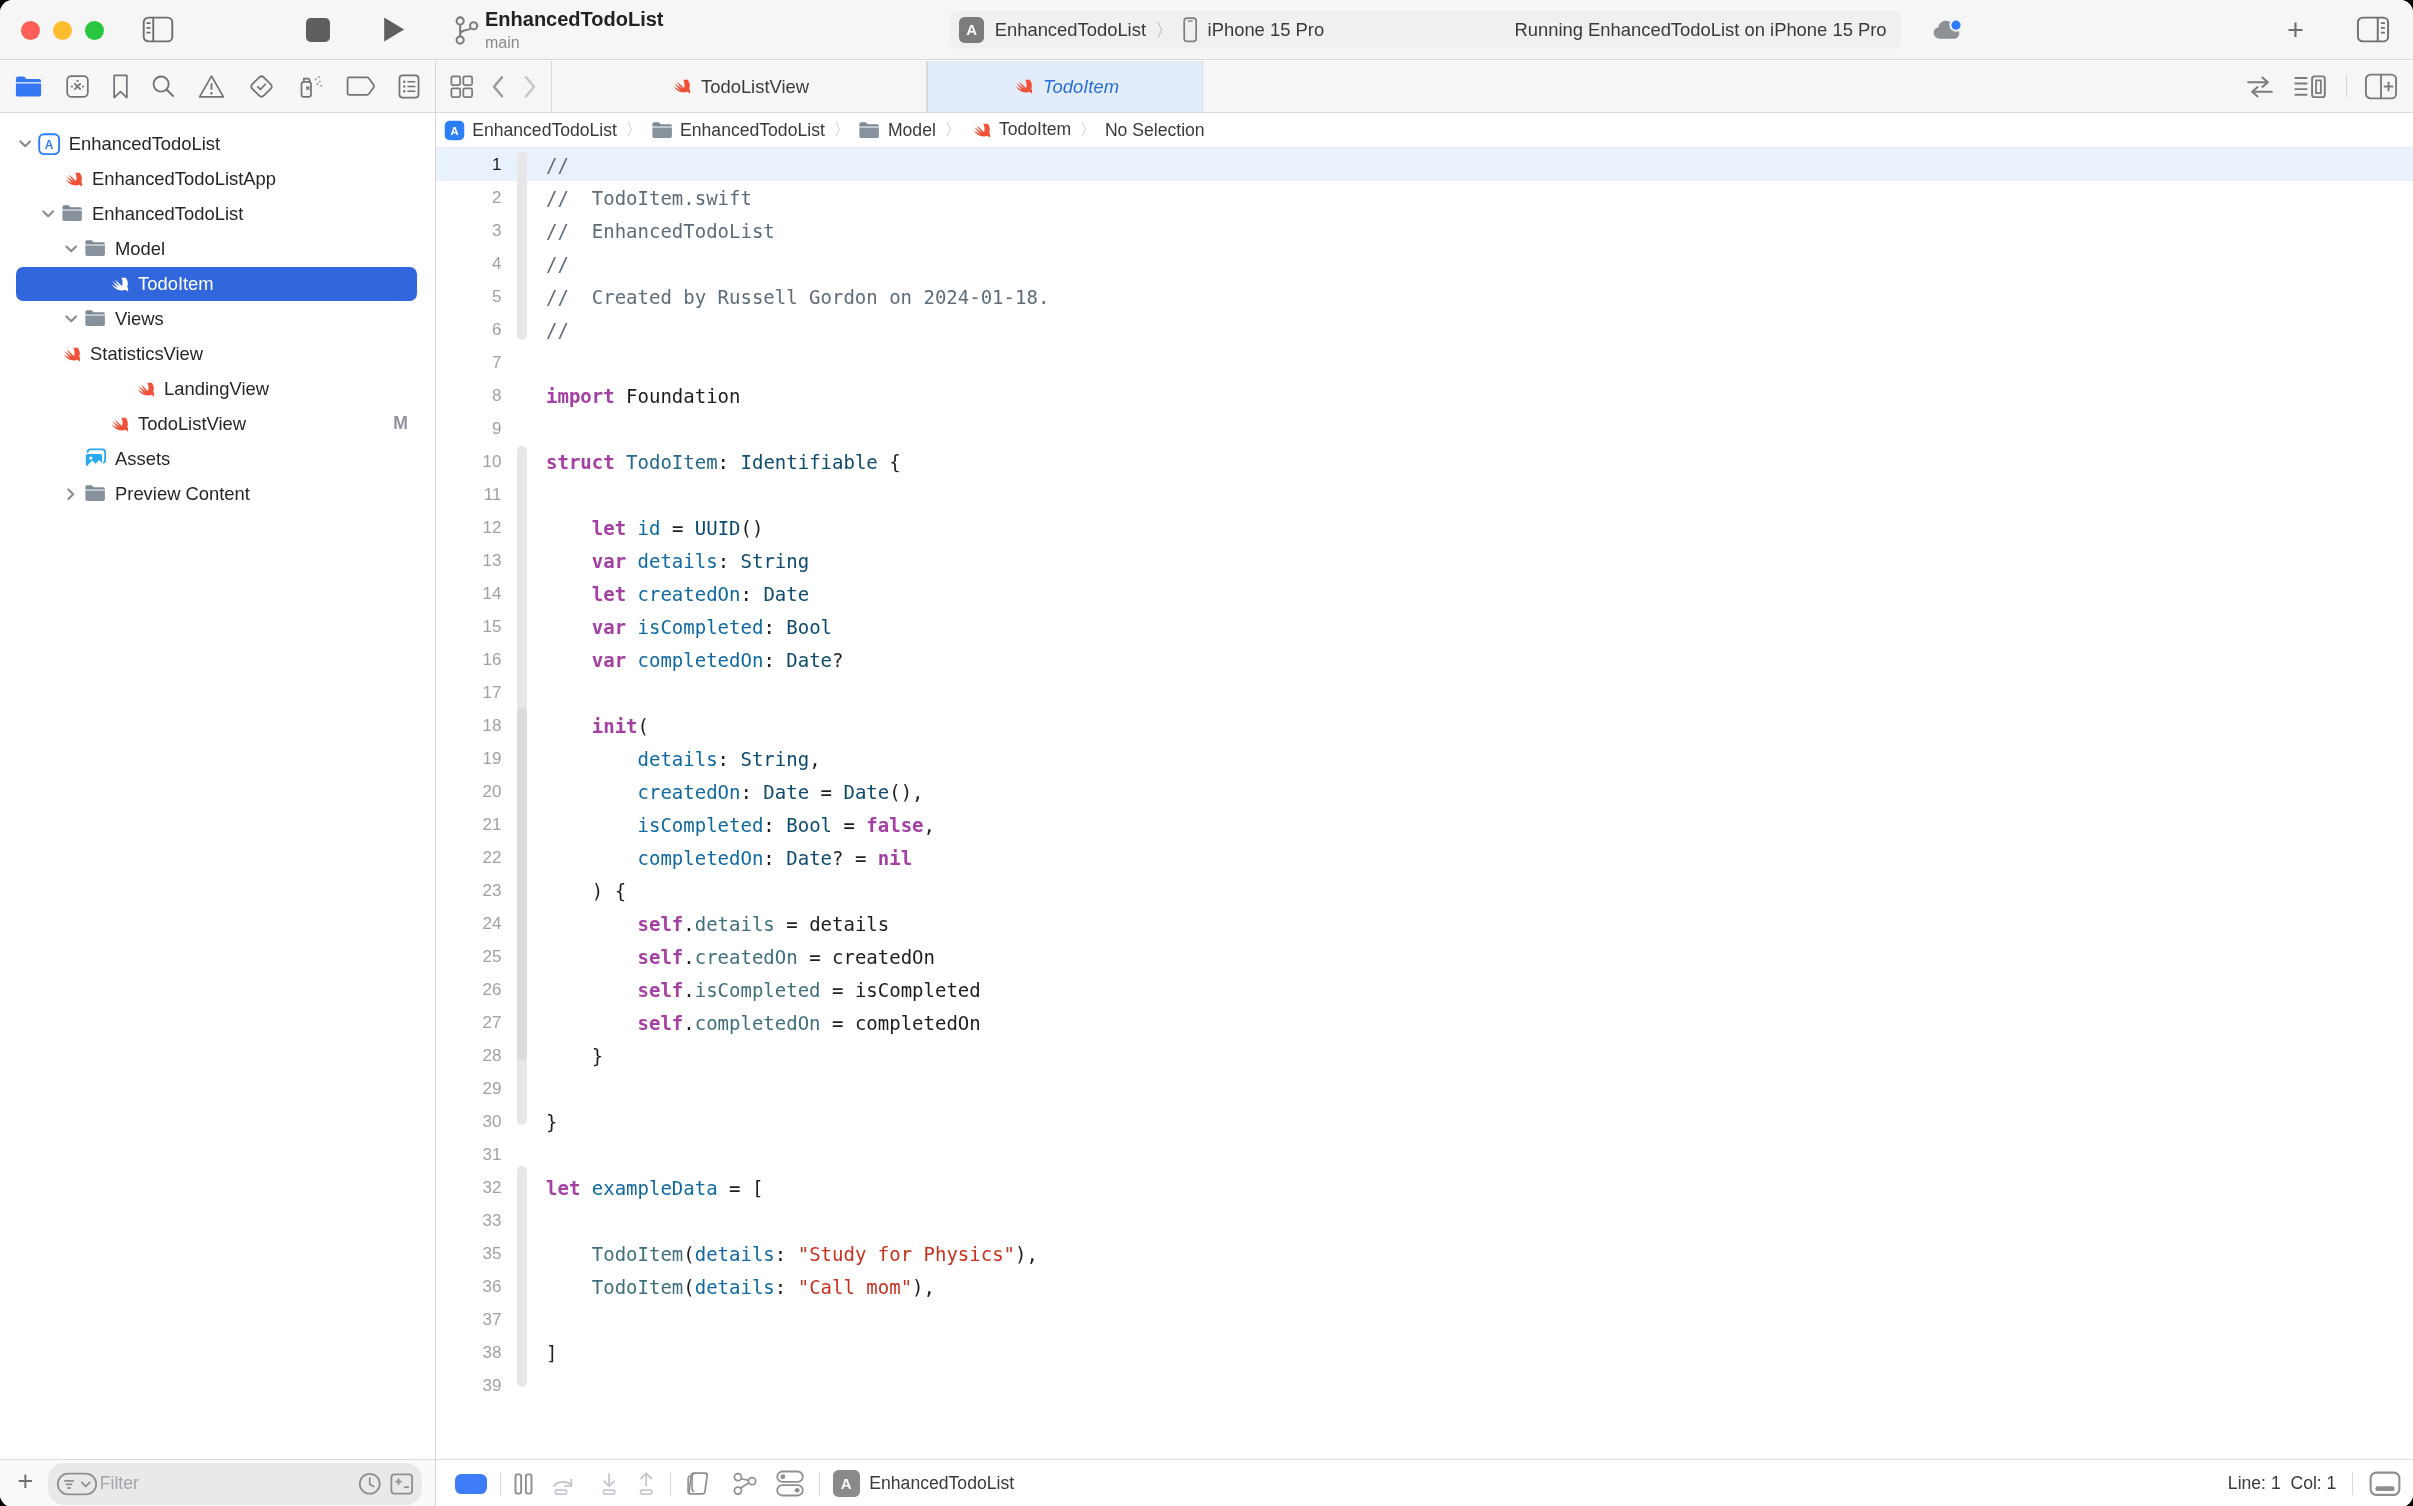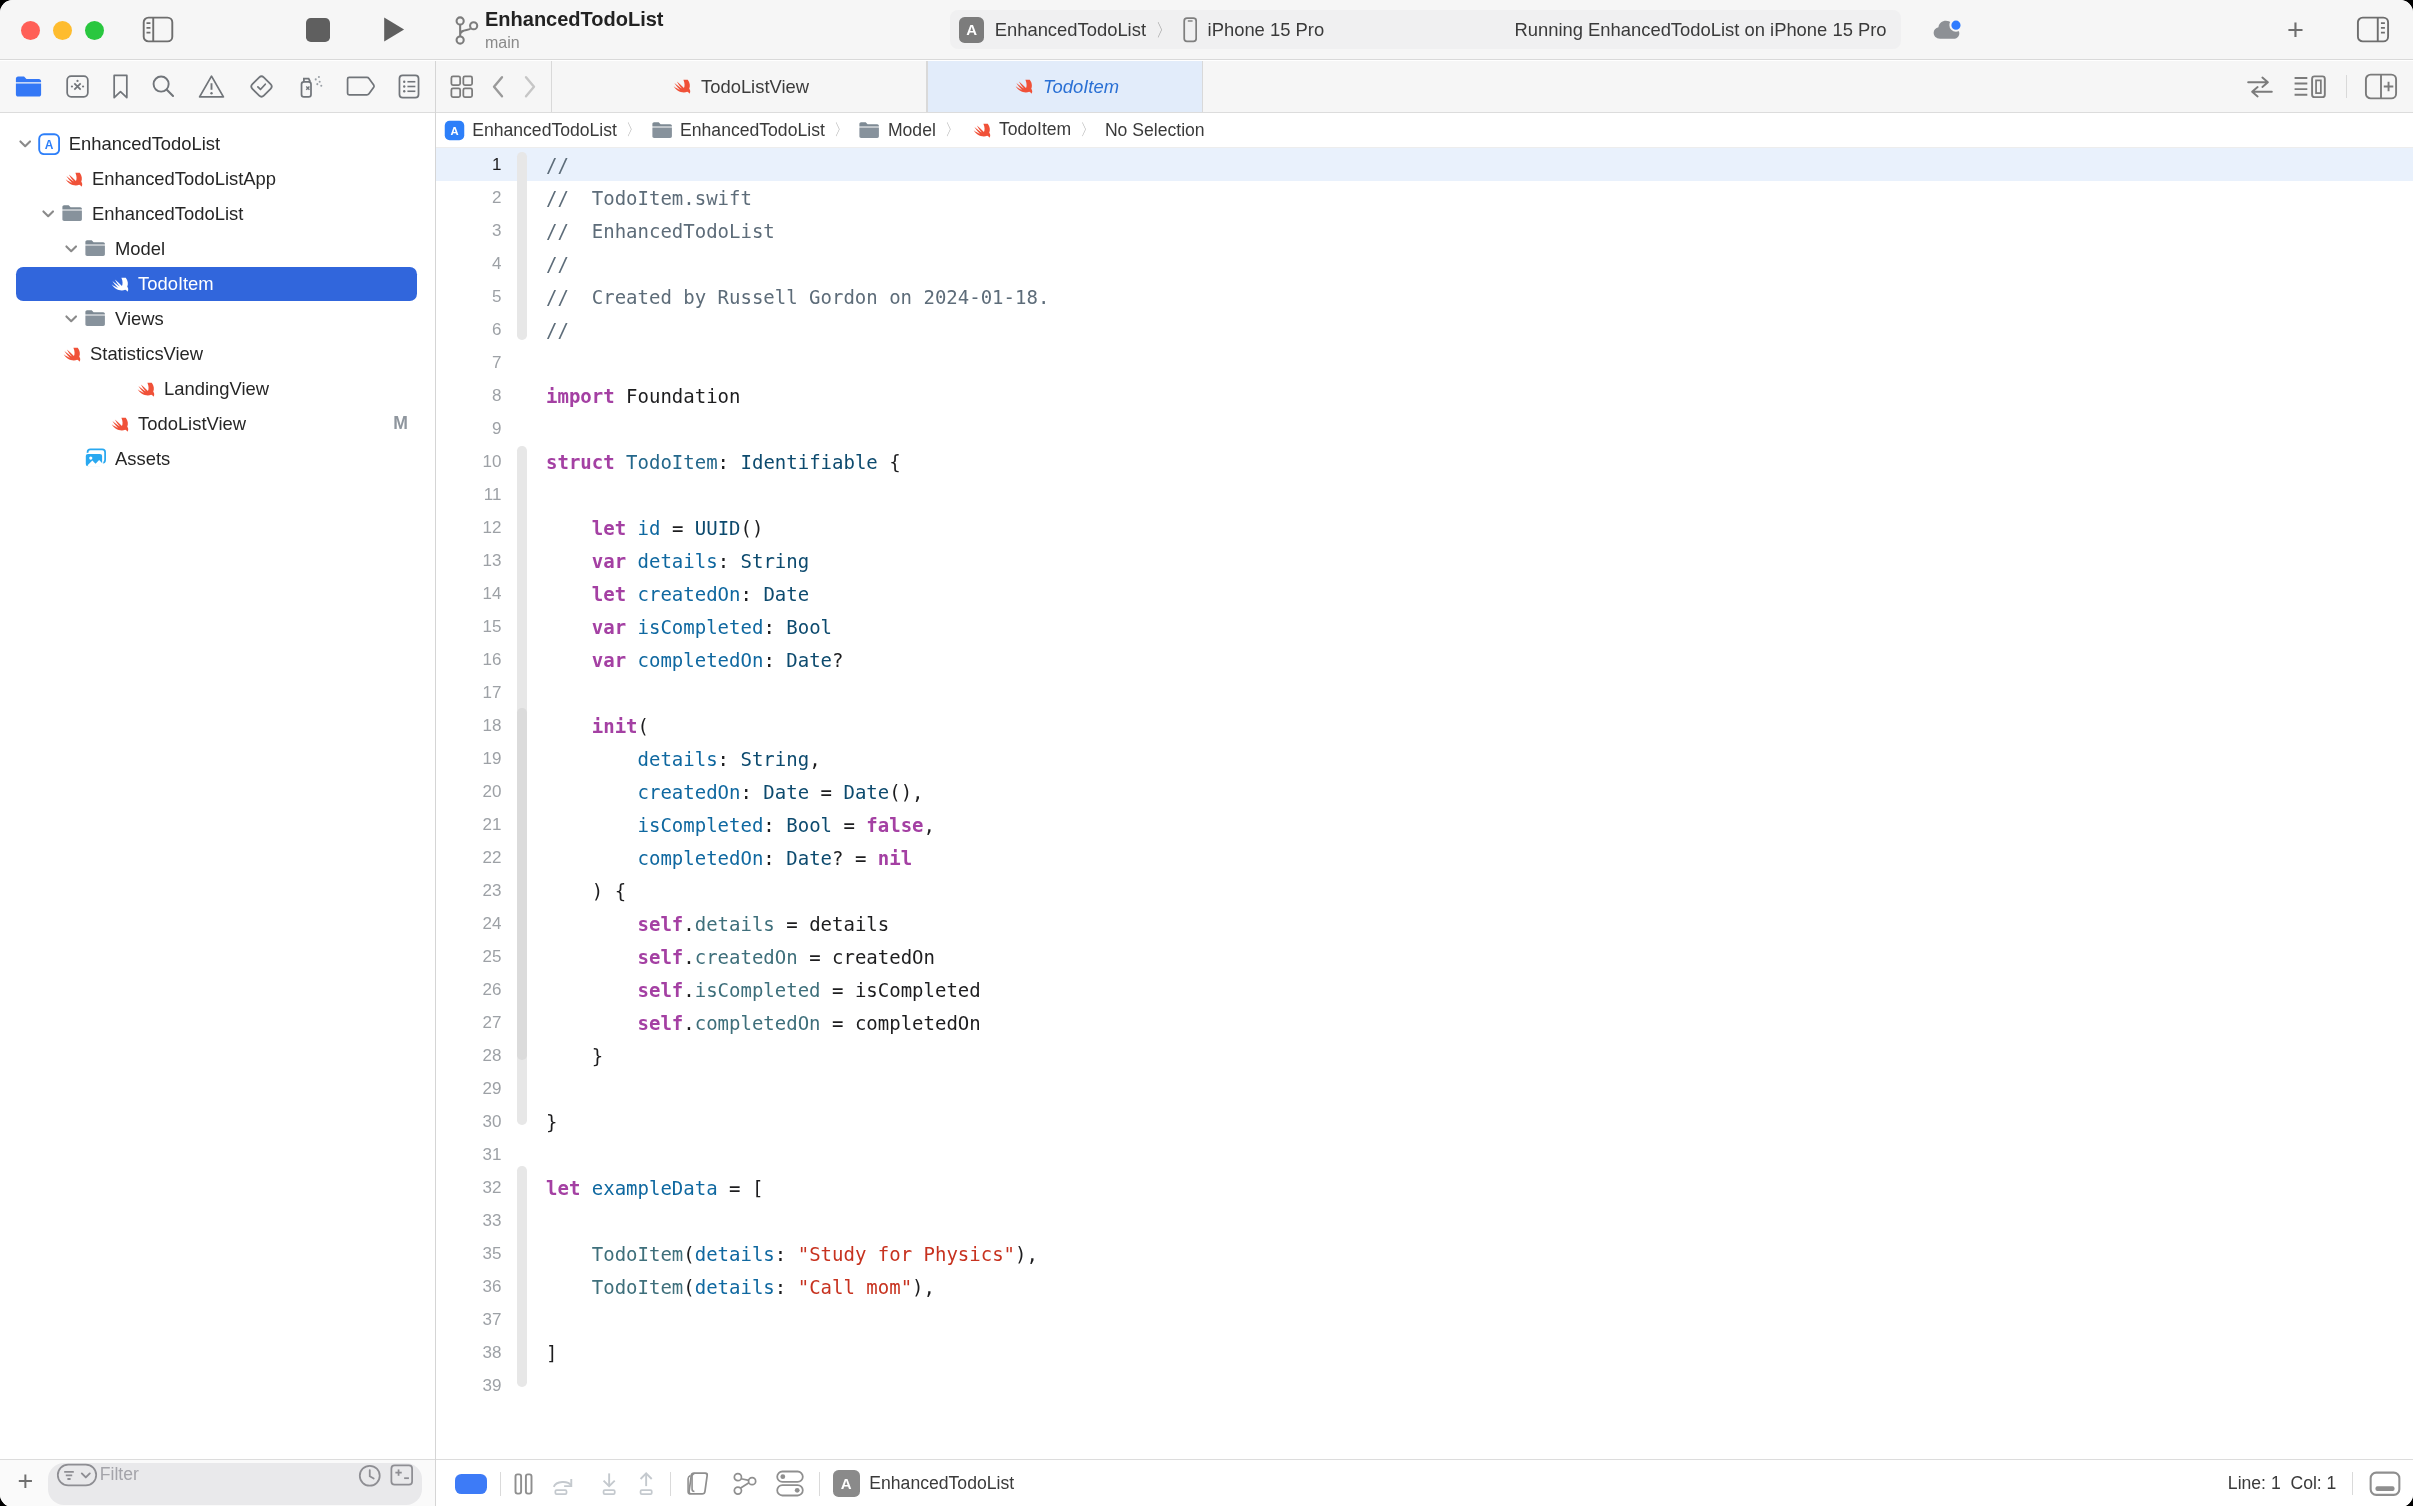--- a/index.html
+++ b/index.html
@@ -45,21 +45,21 @@
   .trow .cnt{position:relative;display:flex;align-items:center;width:100%;}
   .trow.selected{color:#FFF;font-weight:500;}
   .disc{width:24px;display:flex;justify-content:center;color:#8A8A8A;}
   .ticon{width:24px;height:24px;margin-right:8px;display:flex;align-items:center;justify-content:center;}
   .badge{margin-left:auto;margin-right:27px;color:#8F969E;font-weight:700;font-size:17.6px;}
   
   #filterbar{left:0;top:1459px;width:435px;height:48px;background:#FAFAFA;border-top:0.8px solid #DCDCDC;
              display:flex;align-items:center;}
   #filter-plus{font-size:27px;color:#6F6F6F;margin:0 14.4px 3.2px 17.6px;}
   #filter-field{flex:1;height:42px;margin-right:12.8px;background:#E9E9EB;border-radius:16px;
-                display:flex;align-items:flex-start;padding:0 8px;}
+                display:flex;align-items:center;padding:0 8px;}
   #filter-input{flex:1;background:transparent;border:none;outline:none;font-size:17.6px;color:#3C3C43;
                 font-family:"Liberation Sans",sans-serif;}
   #filter-input::placeholder{color:#A4A4AA;}
   
   #code{left:436px;top:148px;width:1978px;height:1311px;background:#FFF;}
   .cl{position:relative;height:33px;display:flex;align-items:center;
       font-family:"DejaVu Sans Mono",monospace;font-size:19px;white-space:pre;}
   .cl.current{background:#E9F1FC;}
   .ln{width:75px;text-align:right;padding-right:9.6px;font-size:17px;color:#9DA1A6;
       font-family:"Liberation Sans",sans-serif;flex:none;}
@@ -451,20 +451,36 @@
           <span class="disc"></span>
           <span class="ticon">
             <svg width="22.3" height="21" viewBox="0 0 28 26">
               <rect x="4.5" y="1.5" width="22" height="17" rx="3.5" fill="#FFF" stroke="#29A8F0" stroke-width="2.2"></rect>
               <rect x="1.5" y="6.5" width="22" height="17" rx="3.5" fill="#29A8F0" stroke="#FFF" stroke-width="1.4"></rect>
               <circle cx="8.5" cy="12.5" r="2" fill="#FFF"></circle>
               <path d="M4.5 21.5l6-6 4 4 4.5-4.5 4.5 4.5v1c0 1.6-1.3 3-3 3h-13c-1.7 0-3-1-3-2z" fill="#FFF"></path>
             </svg>
           </span>
           <span>Assets</span>
+        </div>
+      </div>
+      <div class="trow">
+        <div class="cnt" style="padding-left:59px">
+          <span class="disc">
+            <svg width="9.6" height="14.4" viewBox="0 0 12 18">
+              <path d="M3 3l6 6-6 6" fill="none" stroke="#8A8A8A" stroke-width="2.6" stroke-linecap="round" stroke-linejoin="round"></path>
+            </svg>
+          </span>
+          <span class="ticon">
+            <svg width="22.3" height="19" viewBox="0 0 24 20">
+              <path d="M1.5 3c0-1 .8-1.8 1.8-1.8h5l2 2.2h10.4c1 0 1.8.8 1.8 1.8v.6H1.5z" fill="#7E8A94"></path>
+              <path d="M1.5 6.8h21v9.4c0 1-.8 1.8-1.8 1.8H3.3c-1 0-1.8-.8-1.8-1.8z" fill="#87929C"></path>
+            </svg>
+          </span>
+          <span>Preview Content</span>
         </div>
       </div>
     </div>
 
   <div id="filterbar" class="abs">
     <span id="filter-plus">+</span>
     <div id="filter-field">
       <span>
           <svg width="42" height="24" viewBox="0 0 52 30">
             <rect x="2" y="2" width="48" height="26" rx="13" fill="none" stroke="#8E8E93" stroke-width="2.2"></rect>

